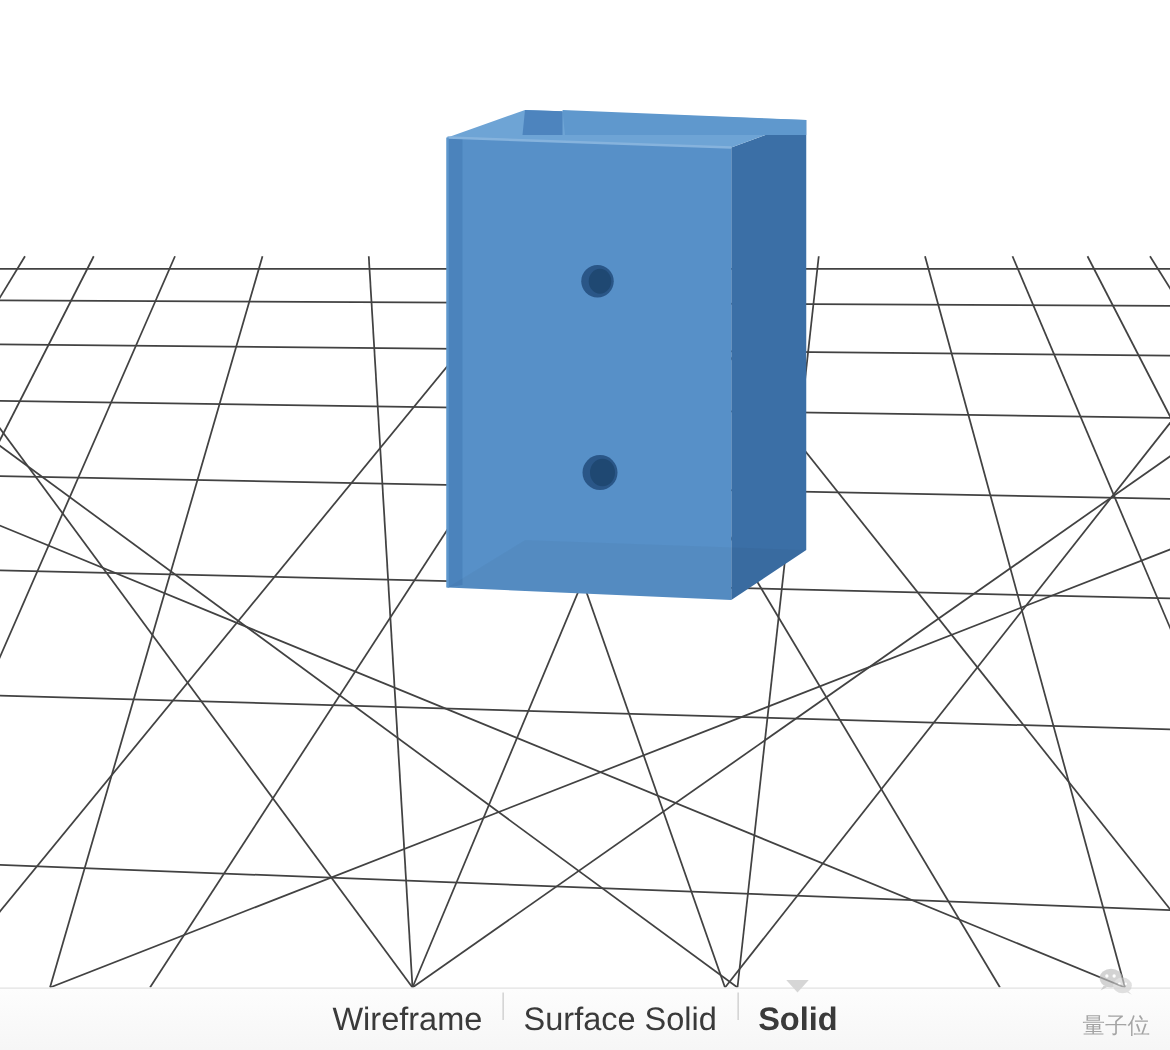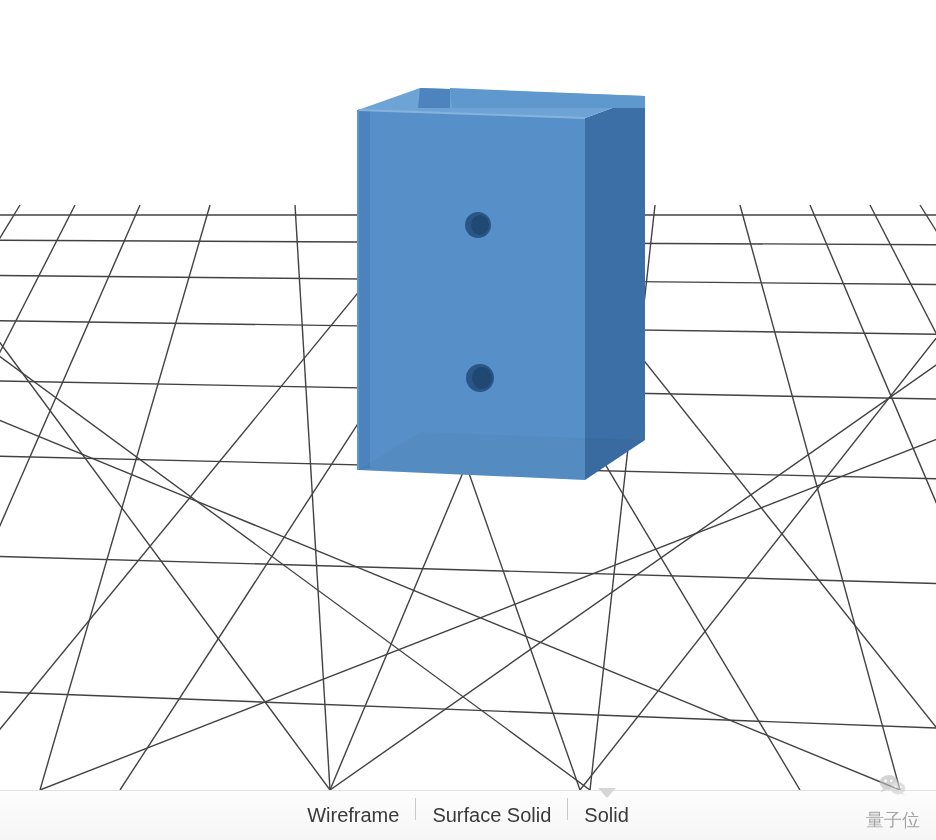--- a/index.html
+++ b/index.html
@@ -24,32 +24,32 @@
     border-top: 1px solid #e2e2e2;
     display: flex;
     align-items: center;
     justify-content: center;
   }
 
   .mode-group {
     display: flex;
     align-items: flex-start;
     gap: 0;
-    font-size: 20px;
+    font-size: 26px;
     color: #3a3a3a;
     position: relative;
   }
 
   .mode-btn {
     padding: 6px 16px;
     cursor: pointer;
     user-select: none;
     position: relative;
   }
-  .mode-btn.active { font-weight: 400; }
+  .mode-btn.active { font-weight: 700; }
 
   .sep {
     width: 1px;
     height: 22px;
     background: #c9c9c9;
   }
 
   .pointer-tri {
     position: absolute;
     top: -10px;

